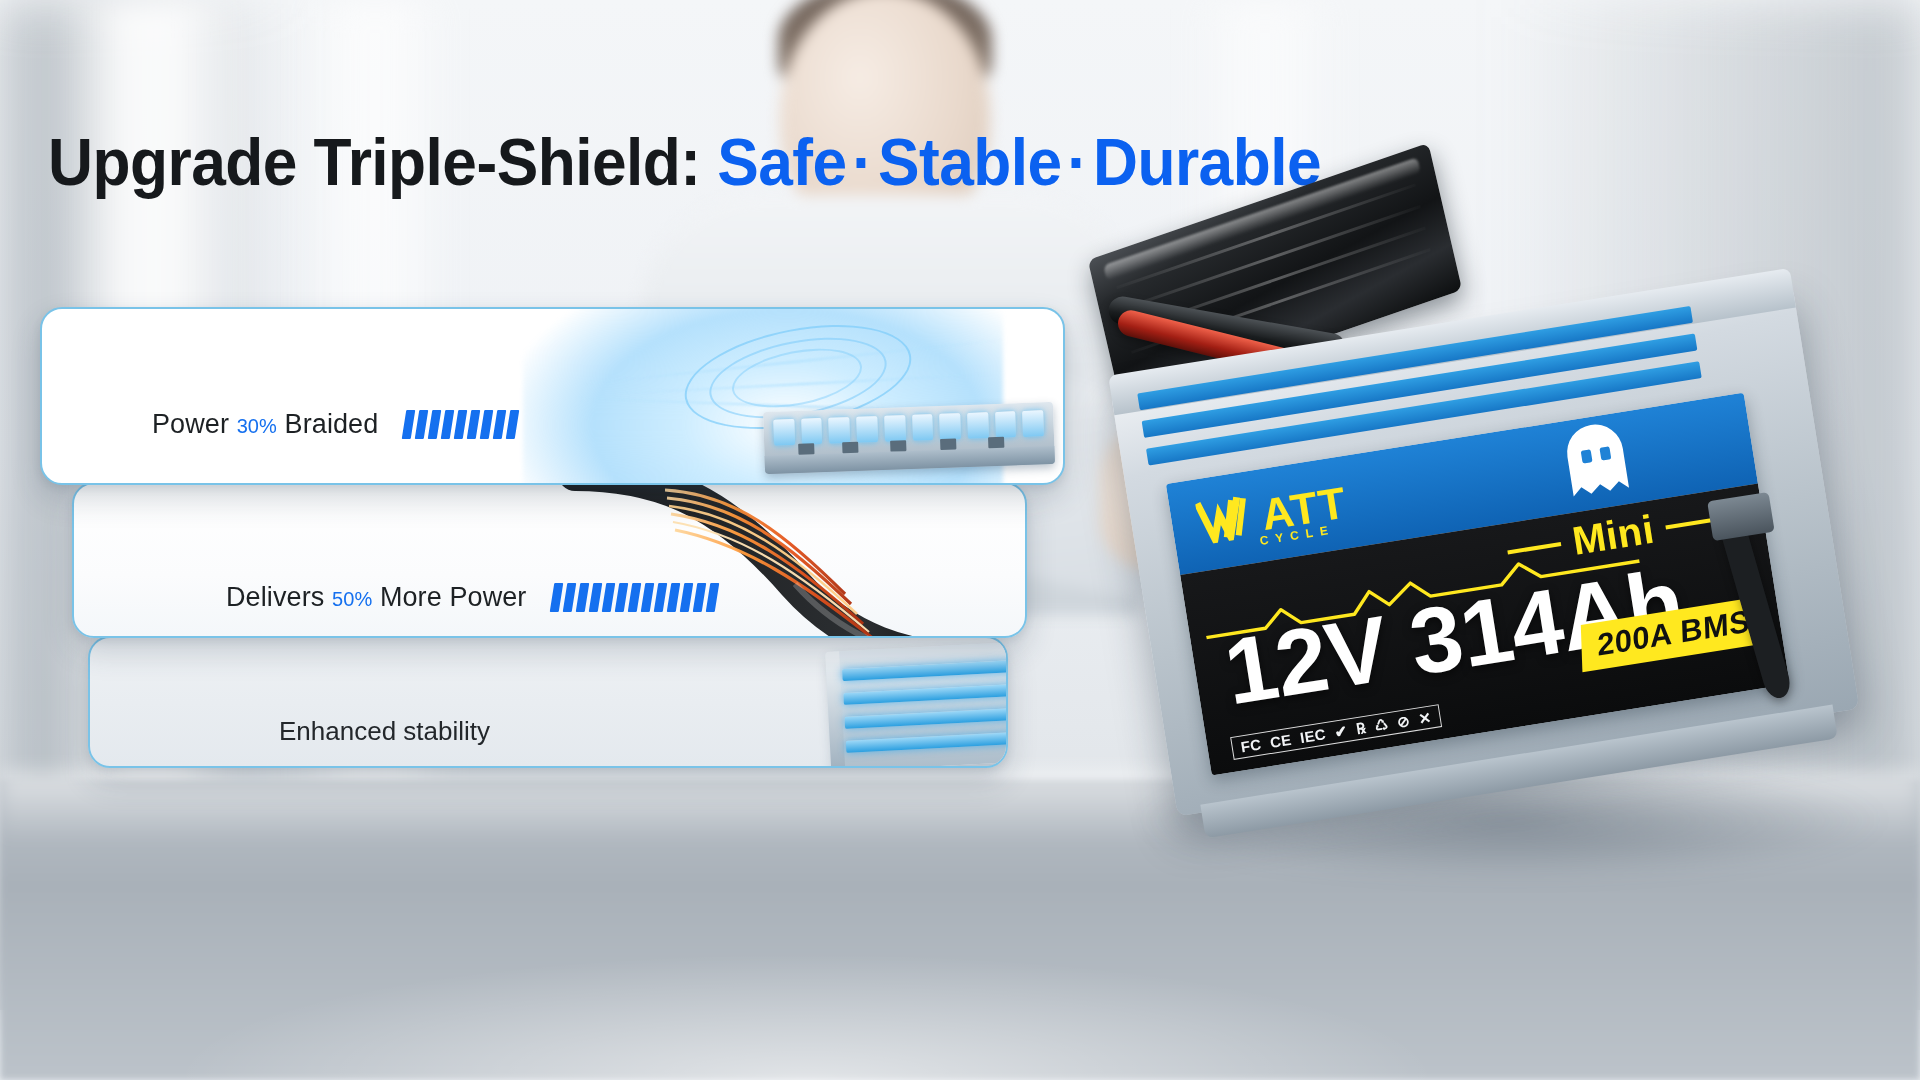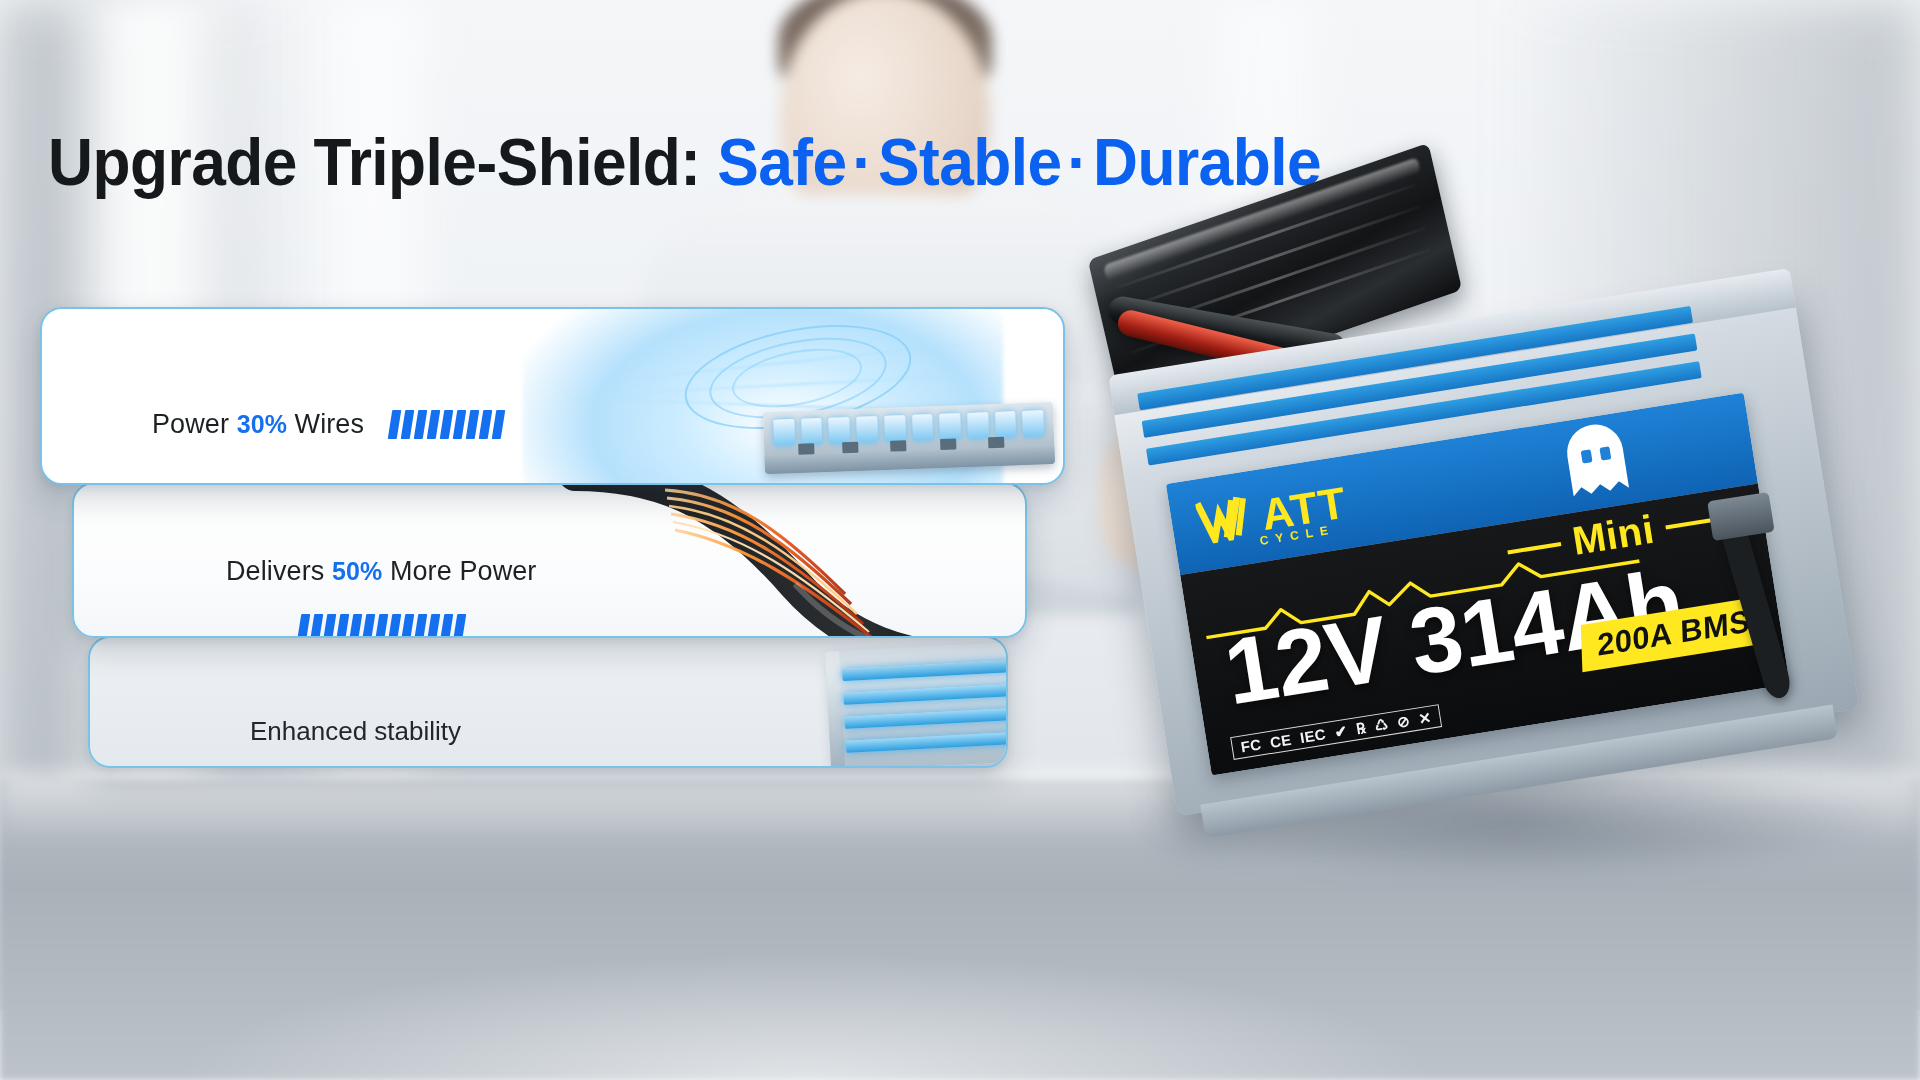--- a/index.html
+++ b/index.html
@@ -148,29 +148,29 @@
     transform:scaleX(.96); transform-origin:left center;
   }
   .card-2 .feat-title { font-size:37px; }
   .card-3 .feat-title { font-size:35px; }
 
   .stat-row {
     position:absolute; display:flex; align-items:center; gap:26px;
     white-space:nowrap;
   }
   .card-1 .stat-row { left:110px; top:100px; }
-  .card-2 .stat-row { left:152px; top:72px;flex-direction:column; }
-  .card-3 .sub-row  { position:absolute; left:160px; top:78px; }
+  .card-2 .stat-row { left:152px; top:98px; }
+  .card-3 .sub-row  { position:absolute; left:189px; top:78px; }
 
   .stat-text {
     font-size:27px; color:#1d2124; font-weight:500;
     font-family:"Liberation Sans Narrow","Liberation Sans", sans-serif;
     letter-spacing:.1px;
   }
-  .stat-text .hl { color:#1570ef; font-weight:700; font-size:25px; }
+  .stat-text .hl { color:#1570ef; font-weight:400; font-size:20px; }
 
   .sub-text {
     font-size:26px; color:#23272b; font-weight:400;
     font-family:"Liberation Sans Narrow","Liberation Sans", sans-serif;
   }
 
   .meter { display:flex; align-items:center; gap:4px; height:30px; }
   .meter i {
     display:block; width:9px; height:29px;
     background:#1570ef;
@@ -536,21 +536,21 @@
         <div class="chip" style="left:126px"></div>
         <div class="chip" style="left:176px"></div>
         <div class="chip" style="left:224px"></div>
       </div>
 
 
       <div class="stat-row">
         <span class="stat-text">
           <span>Power</span>
           <span class="hl">30%</span>
-          <span>Wires</span>
+          <span>Braided</span>
         </span>
         <span class="meter">
             <i style="background: rgb(21, 112, 239);"></i>
             <i style="background: rgb(21, 112, 239);"></i>
             <i style="background: rgb(21, 112, 239);"></i>
             <i style="background: rgb(21, 112, 239);"></i>
             <i style="background: rgb(21, 112, 239);"></i>
             <i style="background: rgb(21, 112, 239);"></i>
             <i style="background: rgb(21, 112, 239);"></i>
             <i style="background: rgb(21, 112, 239);"></i>

